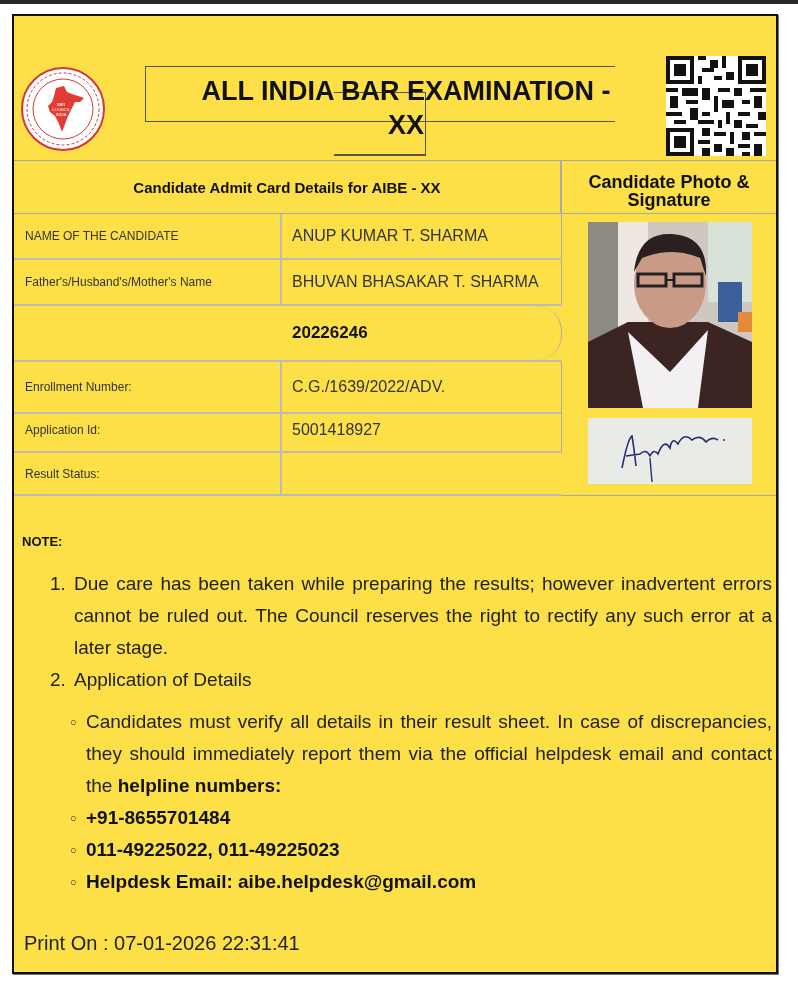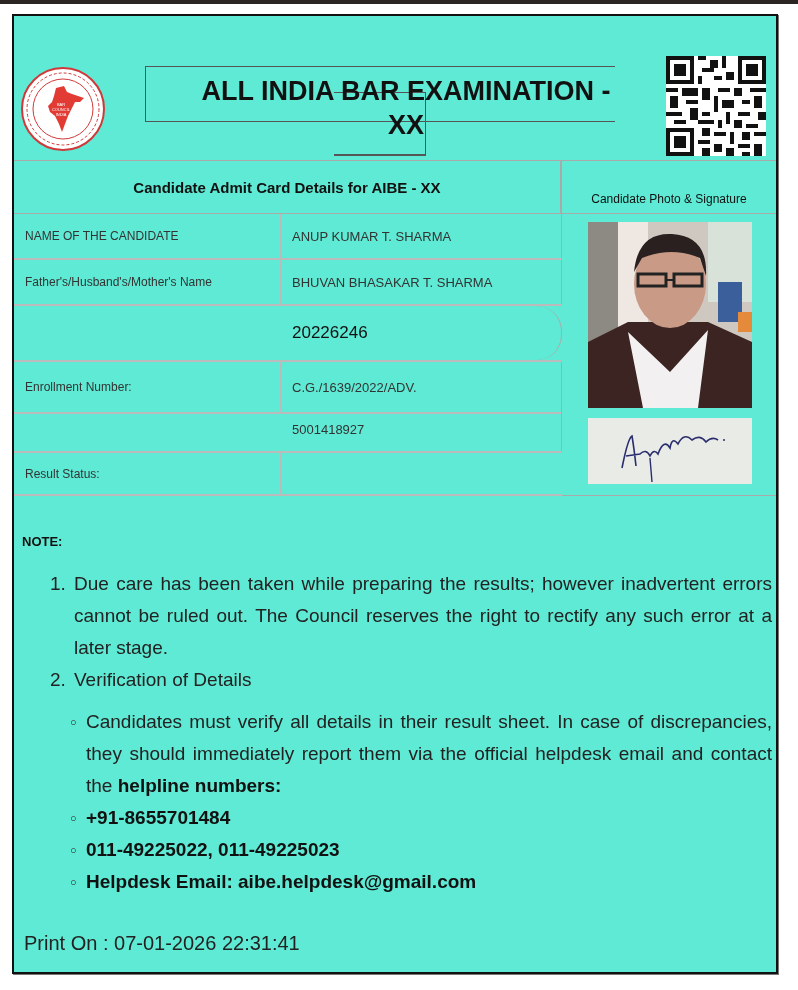--- a/index.html
+++ b/index.html
@@ -3,41 +3,41 @@
   <meta charset="utf-8">
   <style>
     html, body { margin: 0; padding: 0; }
     body {
       width: 798px; height: 990px; background: #ffffff; position: relative; overflow: hidden;
       font-family: "Liberation Sans", sans-serif; color: #111;
     }
     .topbar { position: absolute; left: 0; top: 0; width: 798px; height: 4px; background: #2a2422; }
     .card {
       position: absolute; left: 12px; top: 14px; width: 766px; height: 960px;
-      border: 2px solid #111; box-sizing: border-box; background: #5eead4;
+      border: 2px solid #111; box-sizing: border-box; background: #fde047;
       box-shadow: 1px 1px 0 #777;
       padding-left: 15px;
     }
     .logo { position: absolute; left: 6px; top: 50px; width: 86px; height: 86px; }
     .title-box1 { position: absolute; left: 131px; top: 50px; width: 470px; height: 56px; border: 1px solid #555; border-right: none; box-sizing: border-box; }
     .title-box2 { position: absolute; left: 320px; top: 76px; width: 92px; height: 64px; border: 1px solid #555; border-left: none; box-sizing: border-box; }
     .title-box2b { position: absolute; left: 320px; top: 138px; width: 92px; border-top: 1px solid #555; }
     .title {
       position: absolute; left: 172px; top: 58px; width: 440px; text-align: center;
       font-size: 27px; font-weight: bold; line-height: 34px; color: #111;
     }
     .qr { position: absolute; left: 652px; top: 40px; width: 100px; height: 100px; }
     .grid { position: absolute; left: 0; top: 144px; width: 762px; }
     .hdr-row { position: absolute; left: 0; top: 0; width: 762px; height: 54px; border-top: 1px solid #aaa; border-bottom: 1px solid #aaa; box-sizing: border-box; }
     .hdr-left { position: absolute; left: 0; top: 0; width: 548px; height: 52px; display: flex; align-items: center; justify-content: center; font-weight: bold; font-size: 15px; border-right: 2px solid #aaa; box-sizing: border-box; }
-    .hdr-right { position: absolute; left: 548px; top: 12px; width: 214px; height: 52px; display: flex; align-items: center; justify-content: center; text-align: center; font-weight: normal; font-size: 12px; line-height: 18px; }
+    .hdr-right { position: absolute; left: 548px; top: 4px; width: 214px; height: 52px; display: flex; align-items: center; justify-content: center; text-align: center; font-weight: bold; font-size: 18px; line-height: 18px; }
     .row { position: absolute; left: 0; width: 548px; border-bottom: 2px solid #bbb; box-sizing: border-box; }
     .cell-l { position: absolute; left: 0; top: 0; width: 268px; height: 100%; display: flex; align-items: center; padding-left: 11px; box-sizing: border-box; font-size: 12px; color: #333; border-right: 2px solid #bbb; }
-    .cell-r { position: absolute; left: 268px; top: 0; width: 280px; height: 100%; display: flex; align-items: center; padding-left: 10px; box-sizing: border-box; font-size: 13px; color: #333; border-right: 1px solid #aaa; }
-    .cell-r.big { font-size: 17px; font-weight: normal; color: #111; border-radius: 25px; }
+    .cell-r { position: absolute; left: 268px; top: 0; width: 280px; height: 100%; display: flex; align-items: center; padding-left: 10px; box-sizing: border-box; font-size: 16px; color: #333; border-right: 1px solid #aaa; }
+    .cell-r.big { font-size: 17px; font-weight: bold; color: #111; border-radius: 25px; }
     .cell-r.pass { color: #c0441c; font-weight: bold; }
     .photo-col { position: absolute; left: 548px; top: 54px; width: 214px; height: 282px; border-bottom: 1px solid #aaa; box-sizing: border-box; }
     .photo { position: absolute; left: 26px; top: 8px; width: 164px; height: 186px; overflow: hidden; }
     .signature { position: absolute; left: 26px; top: 204px; width: 164px; height: 66px; background: #e9ece6; overflow: hidden; }
     .notes { position: absolute; left: 8px; top: 512px; width: 752px; }
     .note-head { position: absolute; left: 0; top: 6px; font-size: 13px; font-weight: bold; }
     .ol { position: absolute; left: 28px; top: 40px; width: 722px; font-size: 19px; line-height: 32px; color: #222; }
     .li { position: relative; padding-left: 24px; text-align: justify; }
     .li .num { position: absolute; left: 0; top: 0; }
     .ul { margin-top: 10px; padding-left: 20px; }
@@ -140,20 +140,21 @@
       <div class="cell-r">BHUVAN BHASAKAR T. SHARMA</div>
     </div>
     <div class="row" style="top:146px;height:56px;">
       <div class="cell-r big">20226246</div>
     </div>
     <div class="row" style="top:202px;height:52px;">
       <div class="cell-l">Enrollment Number:</div>
       <div class="cell-r">C.G./1639/2022/ADV.</div>
     </div>
     <div class="row" style="top:248px;height:45px;">
+      <div class="cell-l">Application Id:</div>
       <div class="cell-r">5001418927</div>
     </div>
     <div class="row" style="top:293px;height:43px;">
       <div class="cell-l">Result Status:</div>
     </div>
 
     <div class="photo-col">
       <svg class="photo" viewBox="0 0 164 186" preserveAspectRatio="none">
         <rect width="164" height="186" fill="#cfc8c0"></rect>
         <rect x="0" y="0" width="30" height="120" fill="#8d8a84"></rect>
@@ -180,21 +181,21 @@
 
   <div class="notes">
     <div class="note-head">NOTE:</div>
     <div class="ol">
       <div class="li">
         <span class="num">1.</span>
         <span>Due care has been taken while preparing the results; however inadvertent errors cannot be ruled out. The Council reserves the right to rectify any such error at a later stage.</span>
       </div>
       <div class="li">
         <span class="num">2.</span>
-        <span>Verification of Details</span>
+        <span>Application of Details</span>
       </div>
       <div class="ul">
         <div class="sub">
           <span class="bullet">○</span>
           <span>Candidates must verify all details in their result sheet. In case of discrepancies, they should immediately report them via the official helpdesk email and contact the </span><span class="bold">helpline numbers:</span>
         </div>
         <div class="sub">
           <span class="bullet">○</span>
           <span class="bold">+91-8655701484</span>
         </div>

